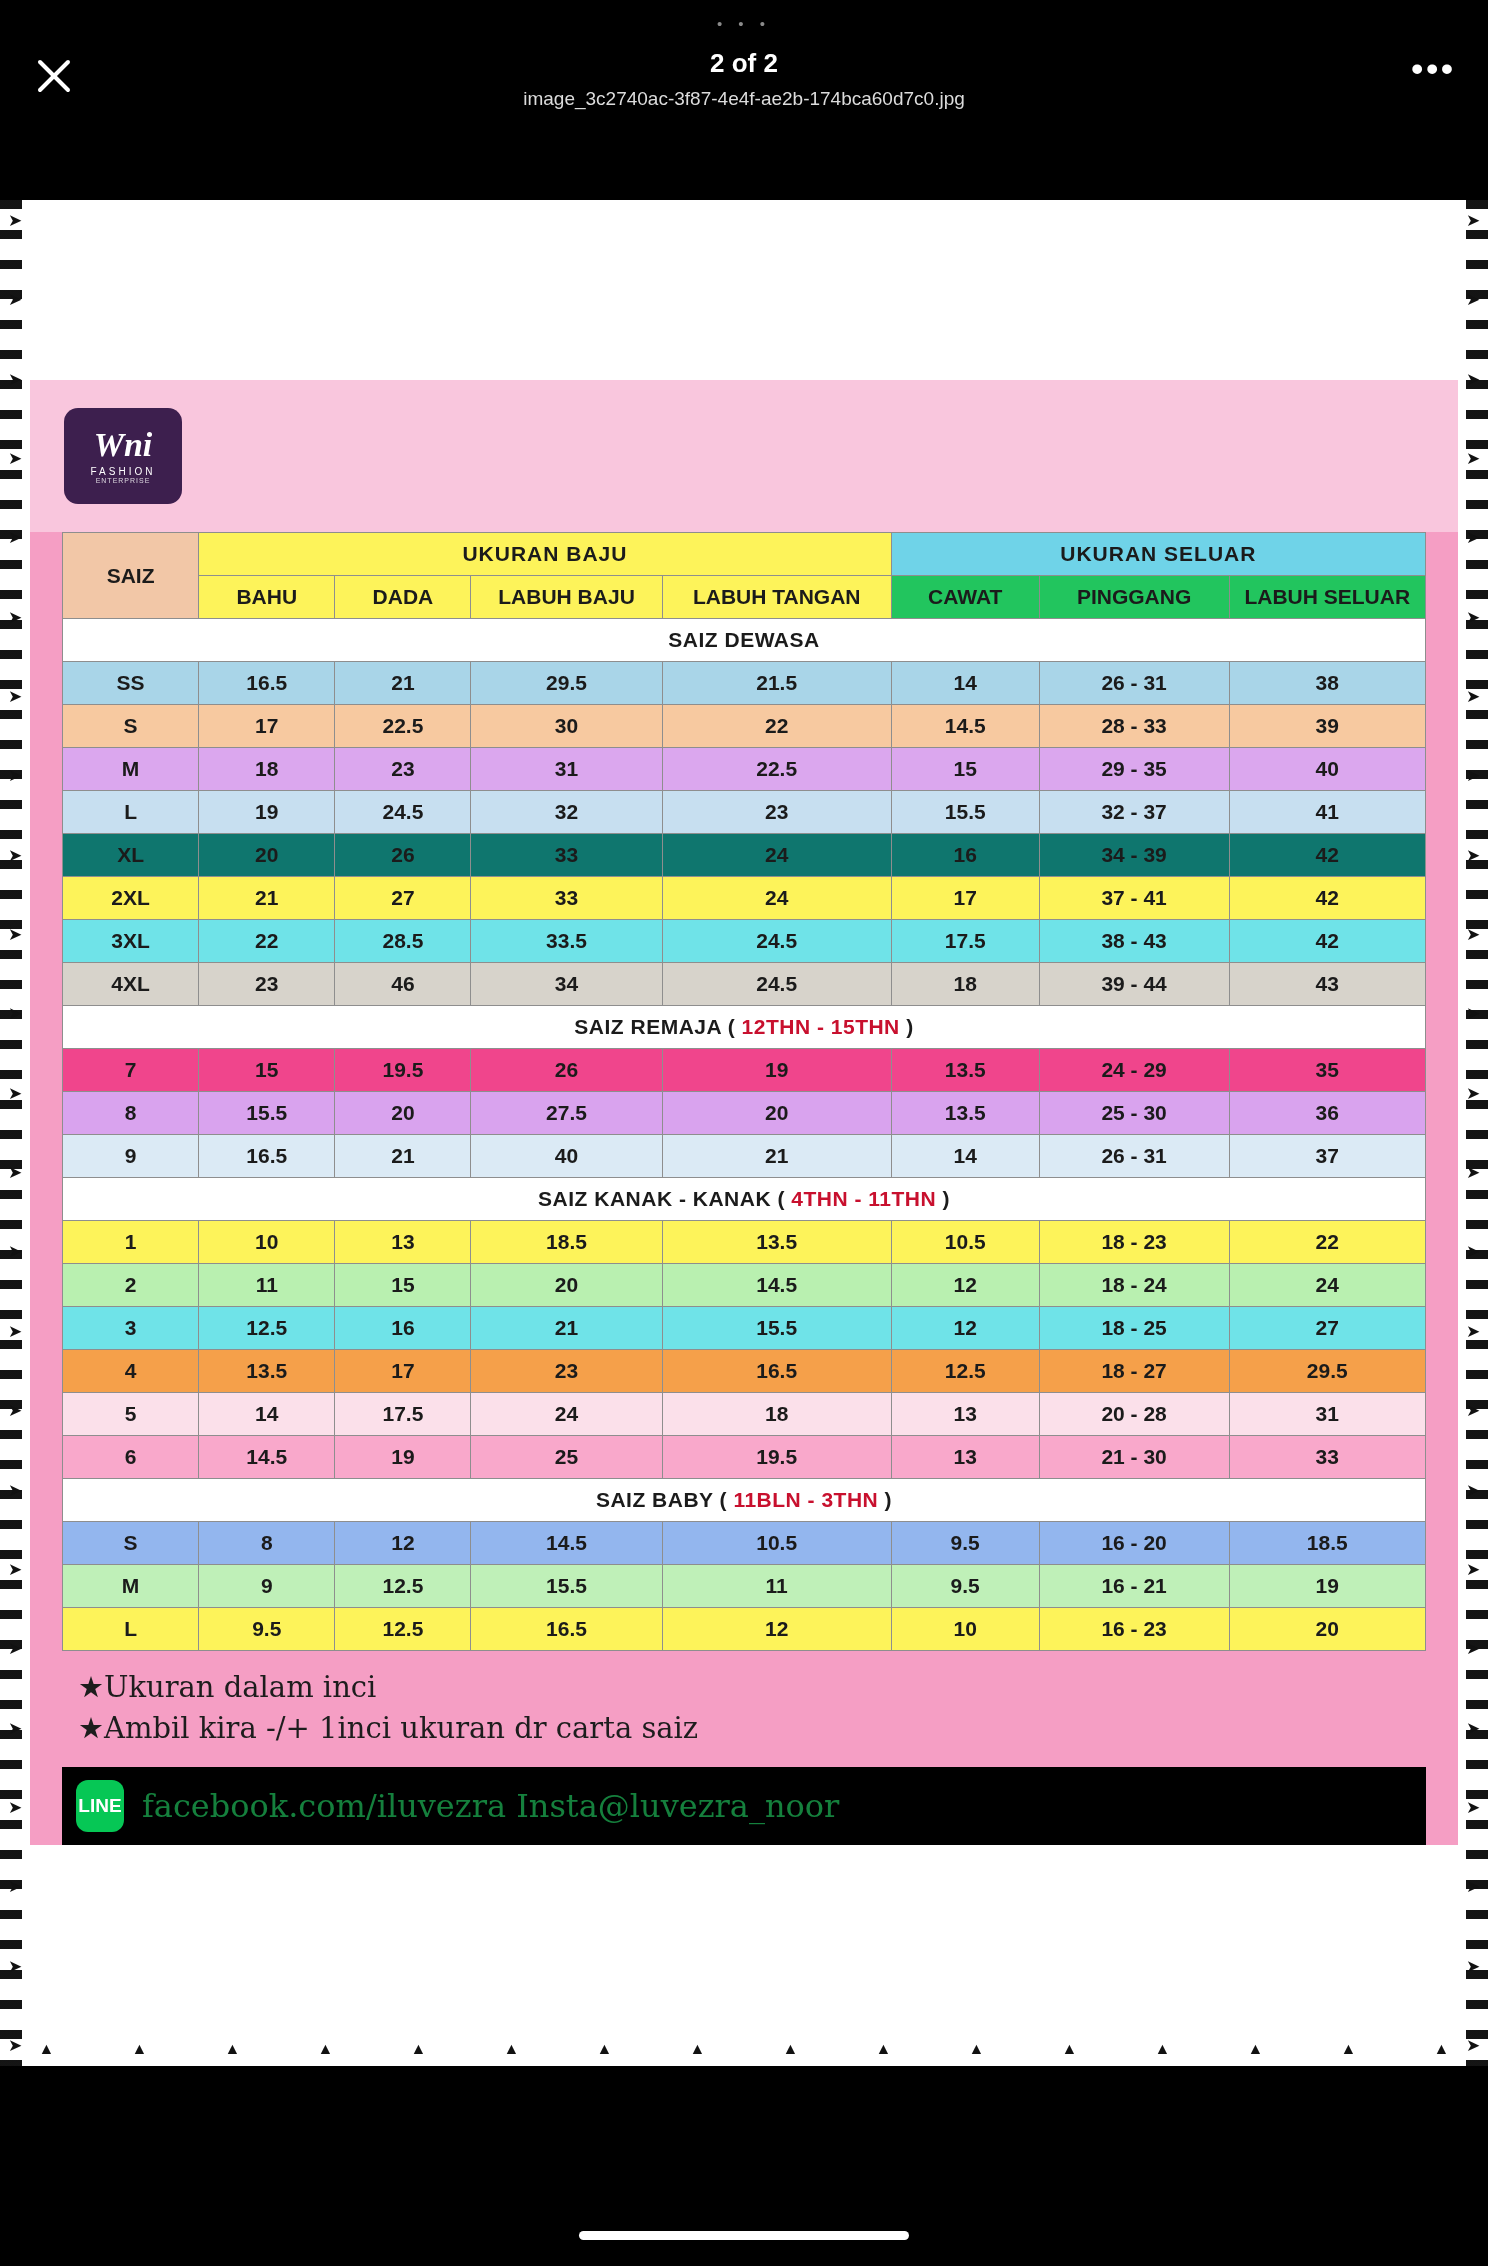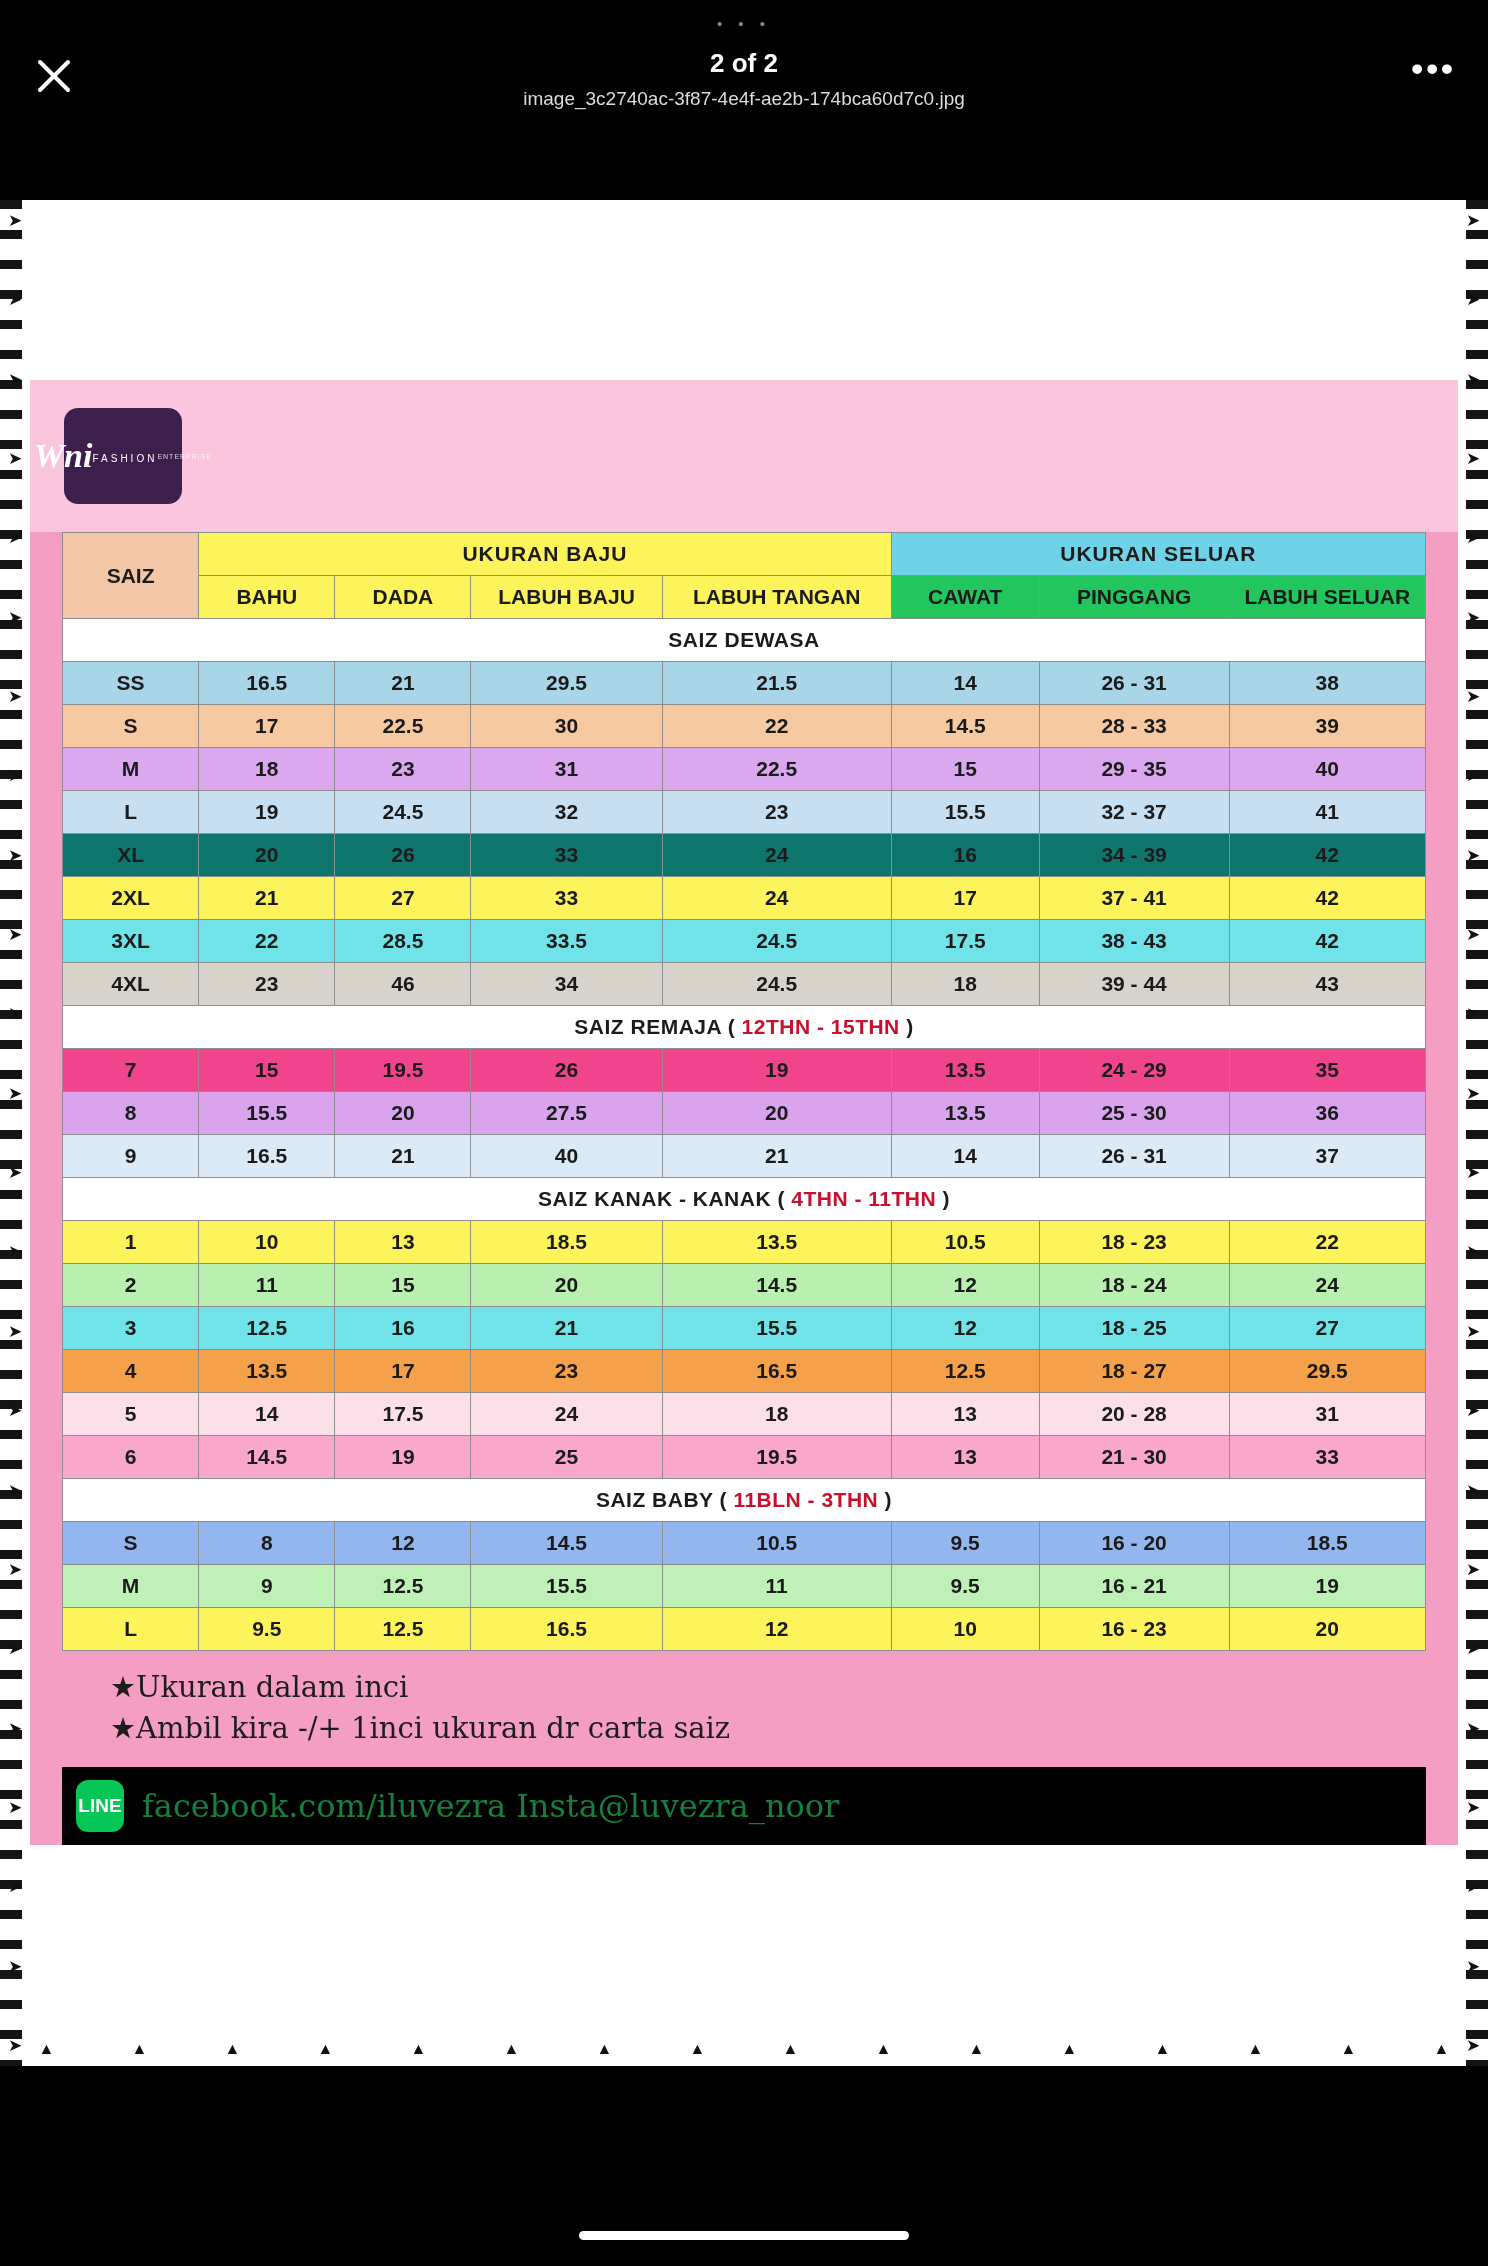--- a/index.html
+++ b/index.html
@@ -144,21 +144,21 @@
     background: #f9c6dd;
     padding: 0 18px;
     box-sizing: border-box;
   }
   .logo {
     width: 118px;
     height: 96px;
     border-radius: 14px;
     background: #3d1f4e;
     display: flex;
-    flex-direction: row;
+    flex-direction: column;
     align-items: center;
     justify-content: center;
     color: #fff;
     flex: none;
     margin-left: 16px;
   }
   .logo .logo-main {
     font-family: "Liberation Serif", serif;
     font-style: italic;
     font-weight: bold;
@@ -251,21 +251,21 @@
   .r-bm  { background: #bff0b8; }
   .r-bl  { background: #fdf35a; }
 
   .notes {
     padding: 16px 40px 12px 48px;
     font-family: "DejaVu Serif", serif;
     font-size: 29px;
     color: #1d1d1d;
     line-height: 1.42;
   }
-  .notes div { white-space: nowrap; margin-left: 32px; }
+  .notes div { white-space: nowrap; }
 
   .footer-bar {
     margin: 6px 32px 0 32px;
     background: #000;
     height: 78px;
     display: flex;
     align-items: center;
     padding: 0 14px;
     box-sizing: border-box;
   }

